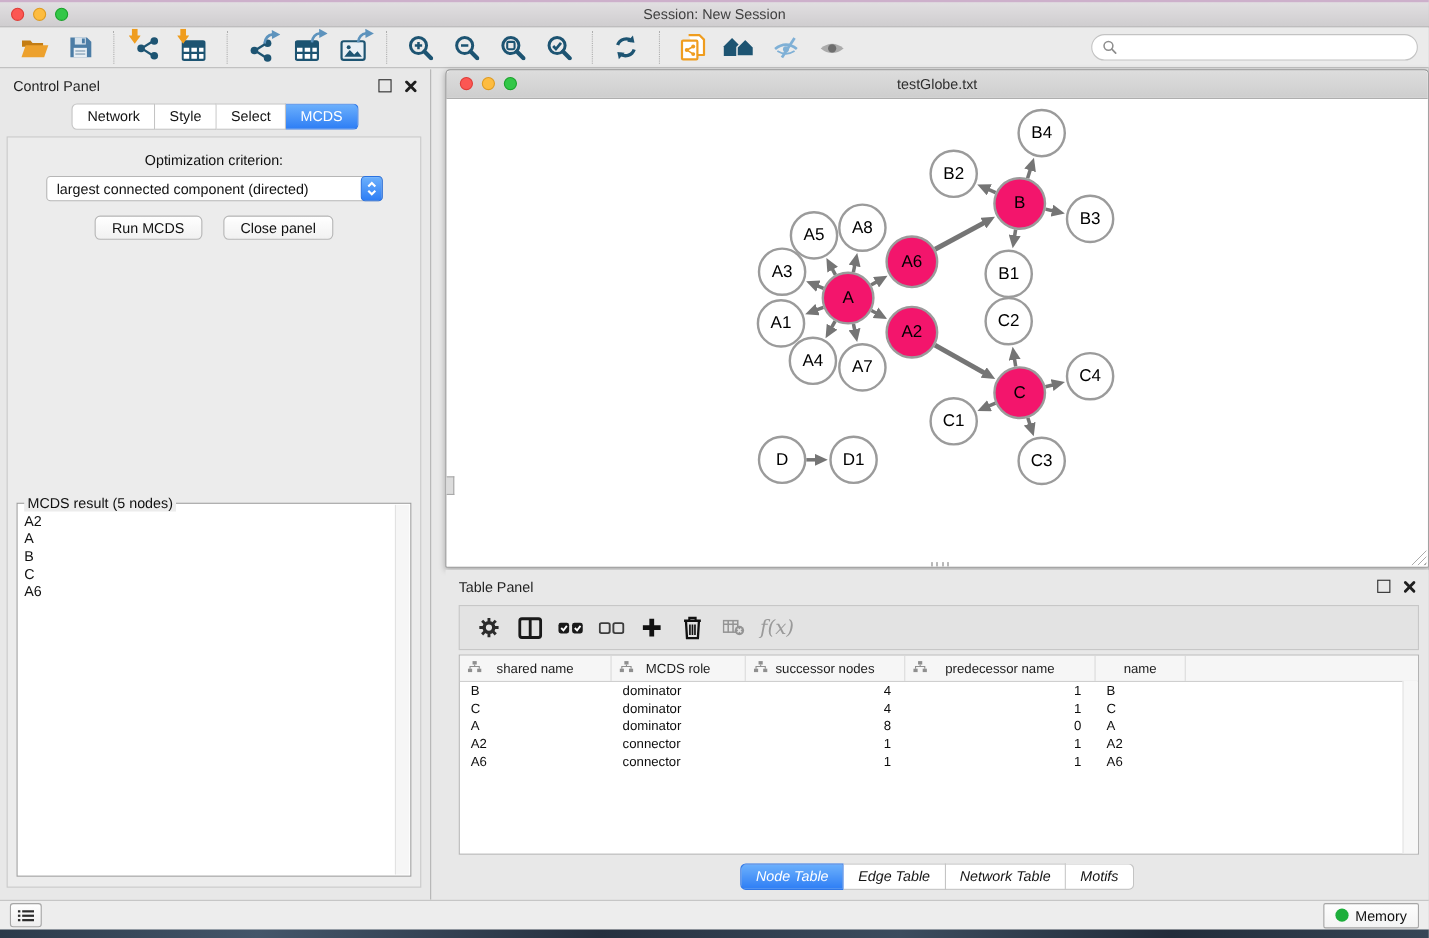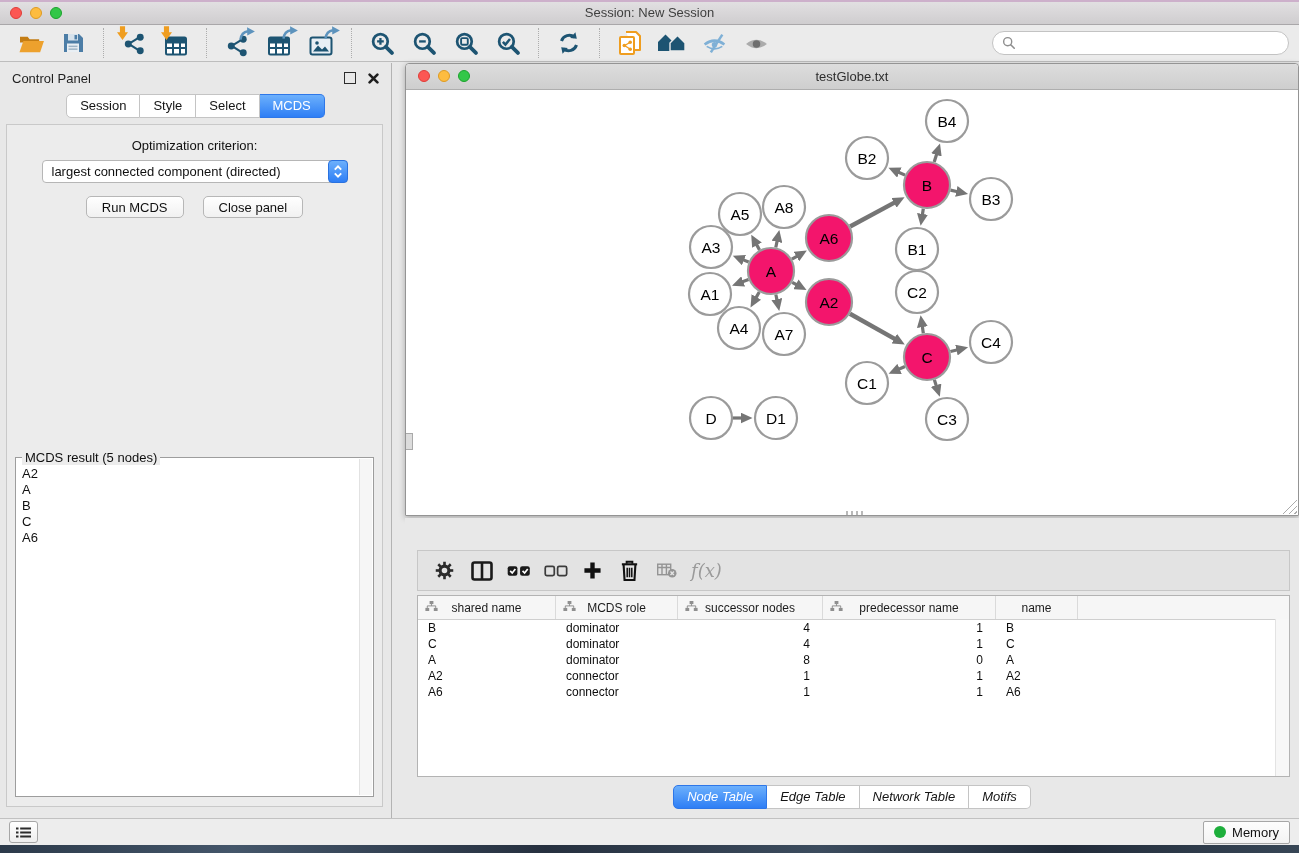--- a/index.html
+++ b/index.html
@@ -391,21 +391,21 @@
     <div class="panel-header">
       <span class="panel-title">Control Panel</span>
       <span class="panel-btns">
         <span class="float-btn"></span>
         <svg width="11" height="11">
             <use href="#sym-close-x"></use>
           </svg>
       </span>
     </div>
     <div class="segwrap cp-tabs" id="cp-tabs">
-        <span class="seg">Session</span>
+        <span class="seg">Network</span>
         <span class="seg">Style</span>
         <span class="seg">Select</span>
         <span class="seg active">MCDS</span>
       </div>
     <div class="cp-content">
       <div class="opt-label">Optimization criterion:</div>
       <div class="dropdown">
         <span class="dropdown-value">largest connected component (directed)</span>
         <span class="stepper">
           <svg width="14" height="17">
@@ -555,20 +555,29 @@
             </g>
           </g>
       </svg>
     </div>
     <div class="net-left-handle"></div>
     <div class="net-bottom-handle"></div>
     <div class="resize-grip"></div>
   </div>
 
   <div class="table-panel">
+    <div class="panel-header">
+      <span class="panel-title">Table Panel</span>
+      <span class="panel-btns">
+        <span class="float-btn"></span>
+        <svg width="11" height="11">
+            <use href="#sym-close-x"></use>
+          </svg>
+      </span>
+    </div>
     <div class="tp-toolbar">
       <button class="tp-btn">
           <svg width="21" height="21">
             <use href="#sym-gear"></use>
           </svg>
         </button>
       <button class="tp-btn">
           <svg width="22" height="20">
             <use href="#sym-collayout"></use>
           </svg>

